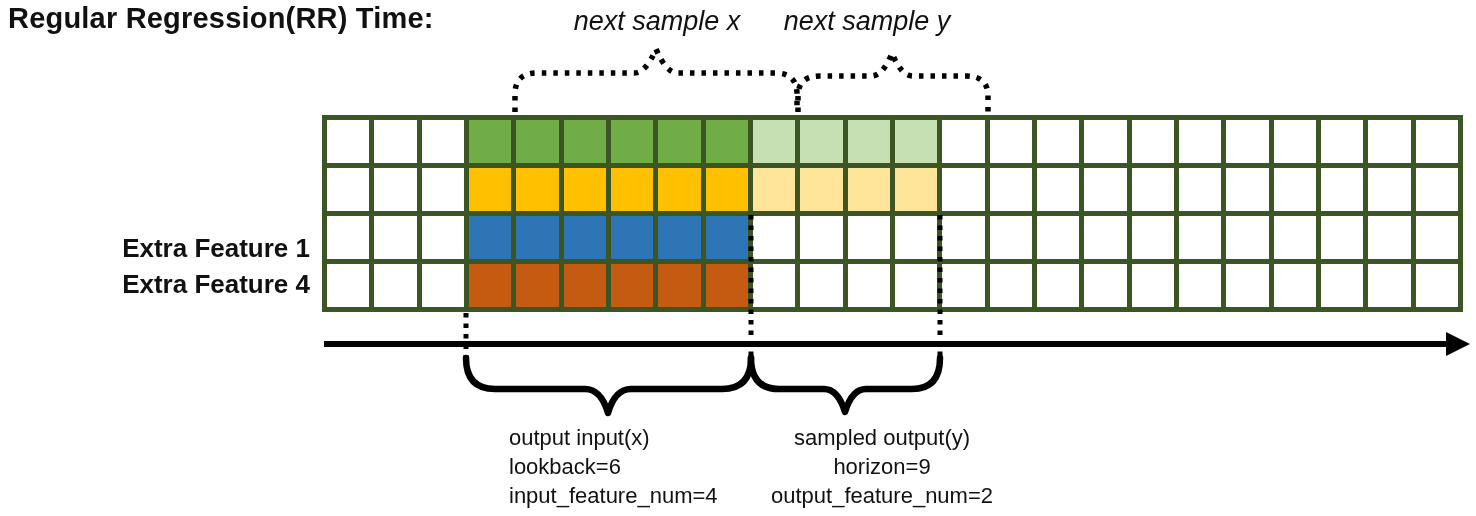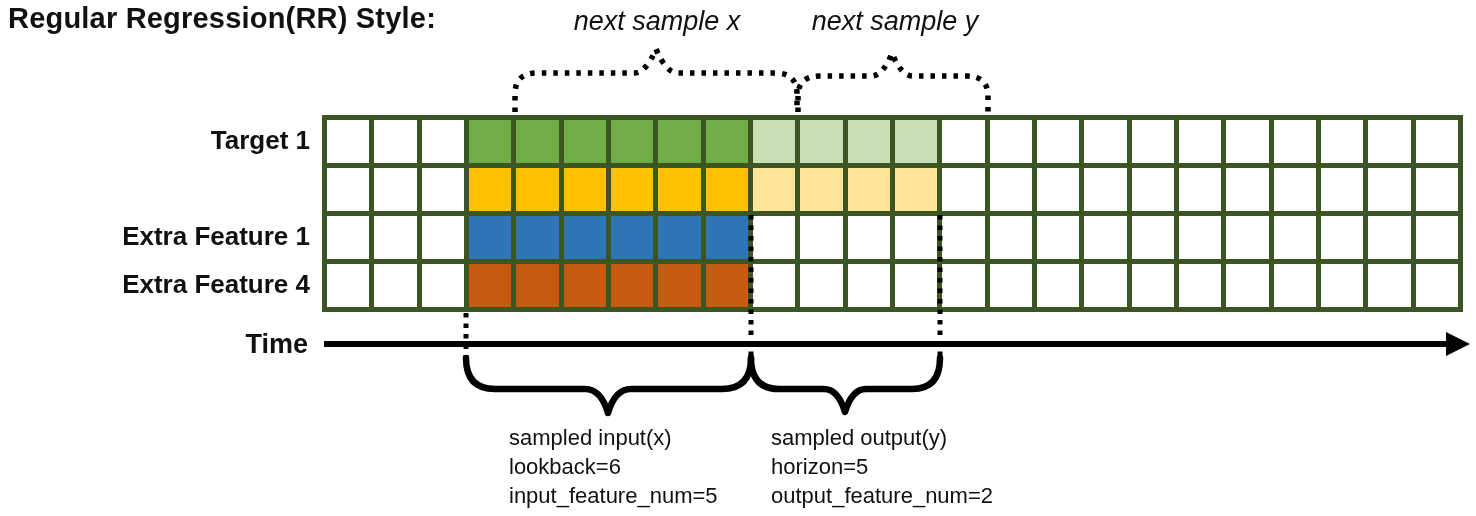--- a/index.html
+++ b/index.html
@@ -26,21 +26,21 @@
   }
   .brace-label {
     position: absolute;
     top: 6px;
     font-size: 27px;
     font-style: italic;
     color: #111111;
     text-align: center;
   }
   #label-x { left: 516px; width: 282px; }
-  #label-y { left: 800px; width: 190px; text-align: center; }
+  #label-y { left: 772px; width: 190px; text-align: center; }
   .row-labels {
     position: absolute;
     left: 0;
     top: 115px;
     width: 312px;
     height: 197px;
   }
   .row-label {
     position: absolute;
     right: 2px;
@@ -88,35 +88,34 @@
   }
   .note-block {
     position: absolute;
     top: 423px;
     font-size: 22px;
     line-height: 29px;
     color: #111111;
     white-space: nowrap;
   }
   #note-input { left: 509px; }
-  #note-output { left: 771px; }
+  #note-output { left: 771px; text-align: center; }
 </style>
 </head>
 <body>
 
 <div id="stage">
 
-  <div class="title">Regular Regression(RR) Style:</div>
+  <div class="title">Regular Regression(RR) Time:</div>
 
   <div class="brace-label" id="label-x">next sample x</div>
   <div class="brace-label" id="label-y">next sample y</div>
 
   <div class="row-labels">
-    <div class="row-label" style="top:3px">Target 1</div>
-    <div class="row-label" style="top:99px">Extra Feature 1</div>
+    <div class="row-label" style="top:111px">Extra Feature 1</div>
     <div class="row-label" style="top:147px">Extra Feature 4</div>
   </div>
 
   <div class="grid">
       <div class="cell" style="background: rgb(255, 255, 255);"></div>
       <div class="cell" style="background: rgb(255, 255, 255);"></div>
       <div class="cell" style="background: rgb(255, 255, 255);"></div>
       <div class="cell" style="background: rgb(112, 173, 71);"></div>
       <div class="cell" style="background: rgb(112, 173, 71);"></div>
       <div class="cell" style="background: rgb(112, 173, 71);"></div>
@@ -223,27 +222,26 @@
     <line x1="940" y1="215" x2="940" y2="360" stroke="#000000" stroke-width="5" stroke-dasharray="4.5 6"></line>
 
     <line x1="324" y1="344" x2="1448" y2="344" stroke="#000000" stroke-width="6"></line>
     <polygon points="1446,332 1470,344 1446,356" fill="#000000"></polygon>
 
     <path d="M 466 358 Q 466 389 495 389 L 585 389 Q 601 389 608 413 Q 615 389 631 389 L 722 389 Q 751 389 751 358" fill="none" stroke="#000000" stroke-width="6.5" stroke-linecap="round" stroke-linejoin="round"></path>
 
     <path d="M 751 358 Q 751 389 779 389 L 824 389 Q 838 389 845 412 Q 852 389 866 389 L 912 389 Q 940 389 940 358" fill="none" stroke="#000000" stroke-width="6.5" stroke-linecap="round" stroke-linejoin="round"></path>
   </svg>
 
-  <div class="time-label">Time</div>
 
   <div class="note-block" id="note-input">
-    <div>sampled input(x)</div>
+    <div>output input(x)</div>
     <div>lookback=6</div>
-    <div>input_feature_num=5</div>
+    <div>input_feature_num=4</div>
   </div>
 
   <div class="note-block" id="note-output">
     <div>sampled output(y)</div>
-    <div>horizon=5</div>
+    <div>horizon=9</div>
     <div>output_feature_num=2</div>
   </div>
 
 </div>
 
 </body></html>

